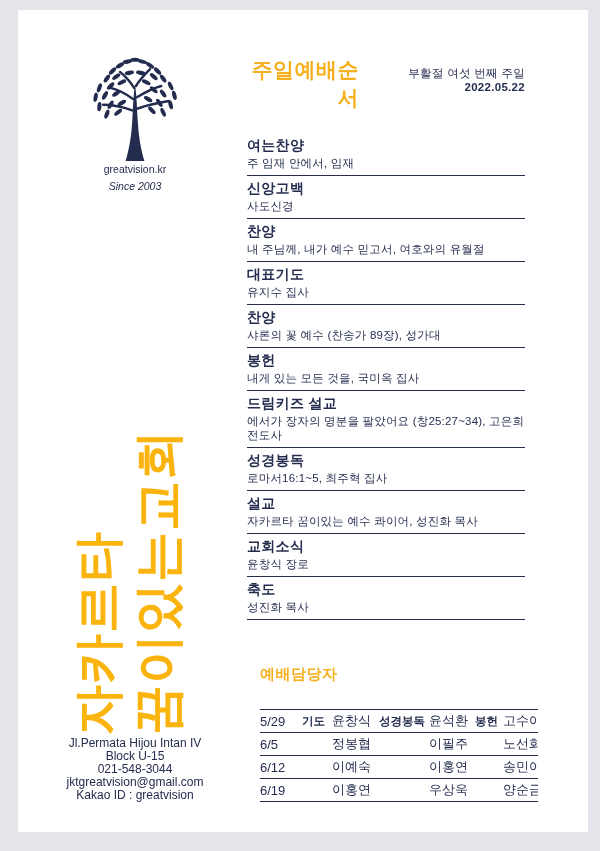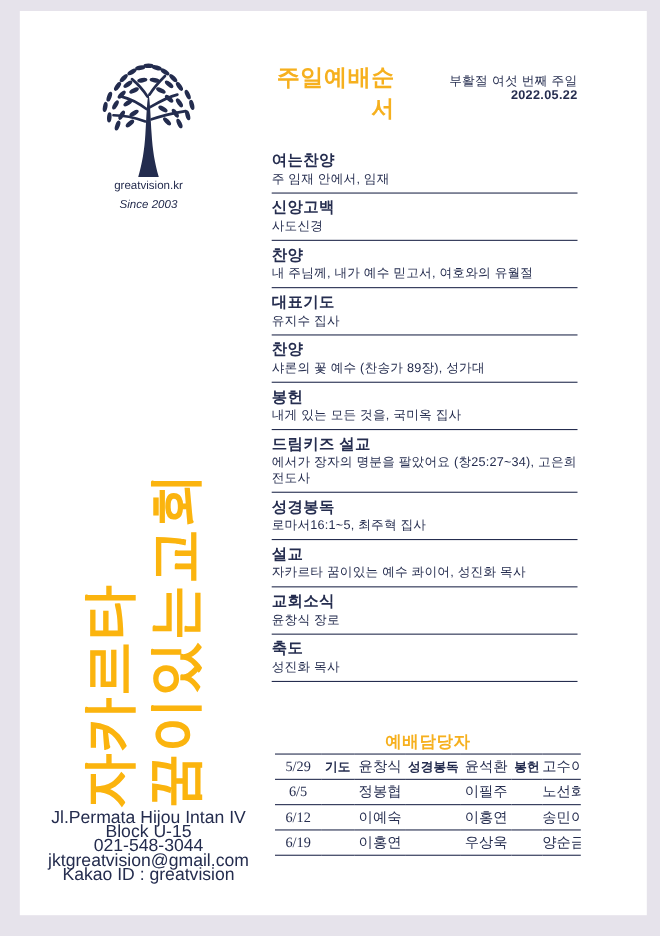--- a/index.html
+++ b/index.html
@@ -33,43 +33,42 @@
     font-weight:bold;
     font-size:50px;
     line-height:60px;
     letter-spacing:1px;
     white-space:nowrap;
     text-align:left;
   }
   .contact {
     position:absolute; left:17px; top:727px; width:200px;
     text-align:center; color:#242c4e;
-    font-size:16px; line-height:13px;
+    font-size:12px; line-height:13px;
   }
   
   .right-col {
     position:absolute; left:229px; top:0; width:278px;
     color:#252d4f;
   }
   .header { padding-top:46px; display:flex; align-items:baseline; gap:9px;text-align:right; }
   .header-title { color:#f6b01e; font-size:21px; font-weight:bold; letter-spacing:.5px; }
   .header-sub { font-size:11.5px; letter-spacing:.3px; }
   .header-sub b { font-weight:bold; }
   .order { margin-top:21px; }
   .order-item { padding:4px 0 5px 0; border-bottom:1.5px solid #252d4f; }
   .order-item h3 { font-size:14px; line-height:17px; font-weight:bold; letter-spacing:.3px; }
   .order-item p { font-size:11.5px; line-height:14px; margin-top:2px; letter-spacing:.2px; }
   
-  .assign { position:absolute; left:232px; top:655px; width:278px; color:#252d4f;text-align:center; }
+  .assign { position:absolute; left:242px; top:655px; width:278px; color:#252d4f; }
   .assign h2 { color:#f6b01e; font-size:15px; font-weight:bold; letter-spacing:.5px; }
   .assign table {
-    width:278px; margin-top:1px;
+    width:278px; margin-top:25px;
     border-collapse:collapse; table-layout:fixed;
     border-top:1.4px solid #252d4f;
-    font-family:Liberation Serif, serif;
   }
   .assign tr { border-bottom:1.4px solid #252d4f; height:23px; }
   .assign td { font-size:13px; vertical-align:middle; padding:0; overflow:hidden; white-space:nowrap; }
   .assign td.c-date { width:42px; }
   .assign td.c-l1 { width:30px; }
   .assign td.c-n1 { width:47px; }
   .assign td.c-l2 { width:50px; }
   .assign td.c-n2 { width:46px; }
   .assign td.c-l3 { width:28px; }
   .assign td.c-n3 { width:35px; }

